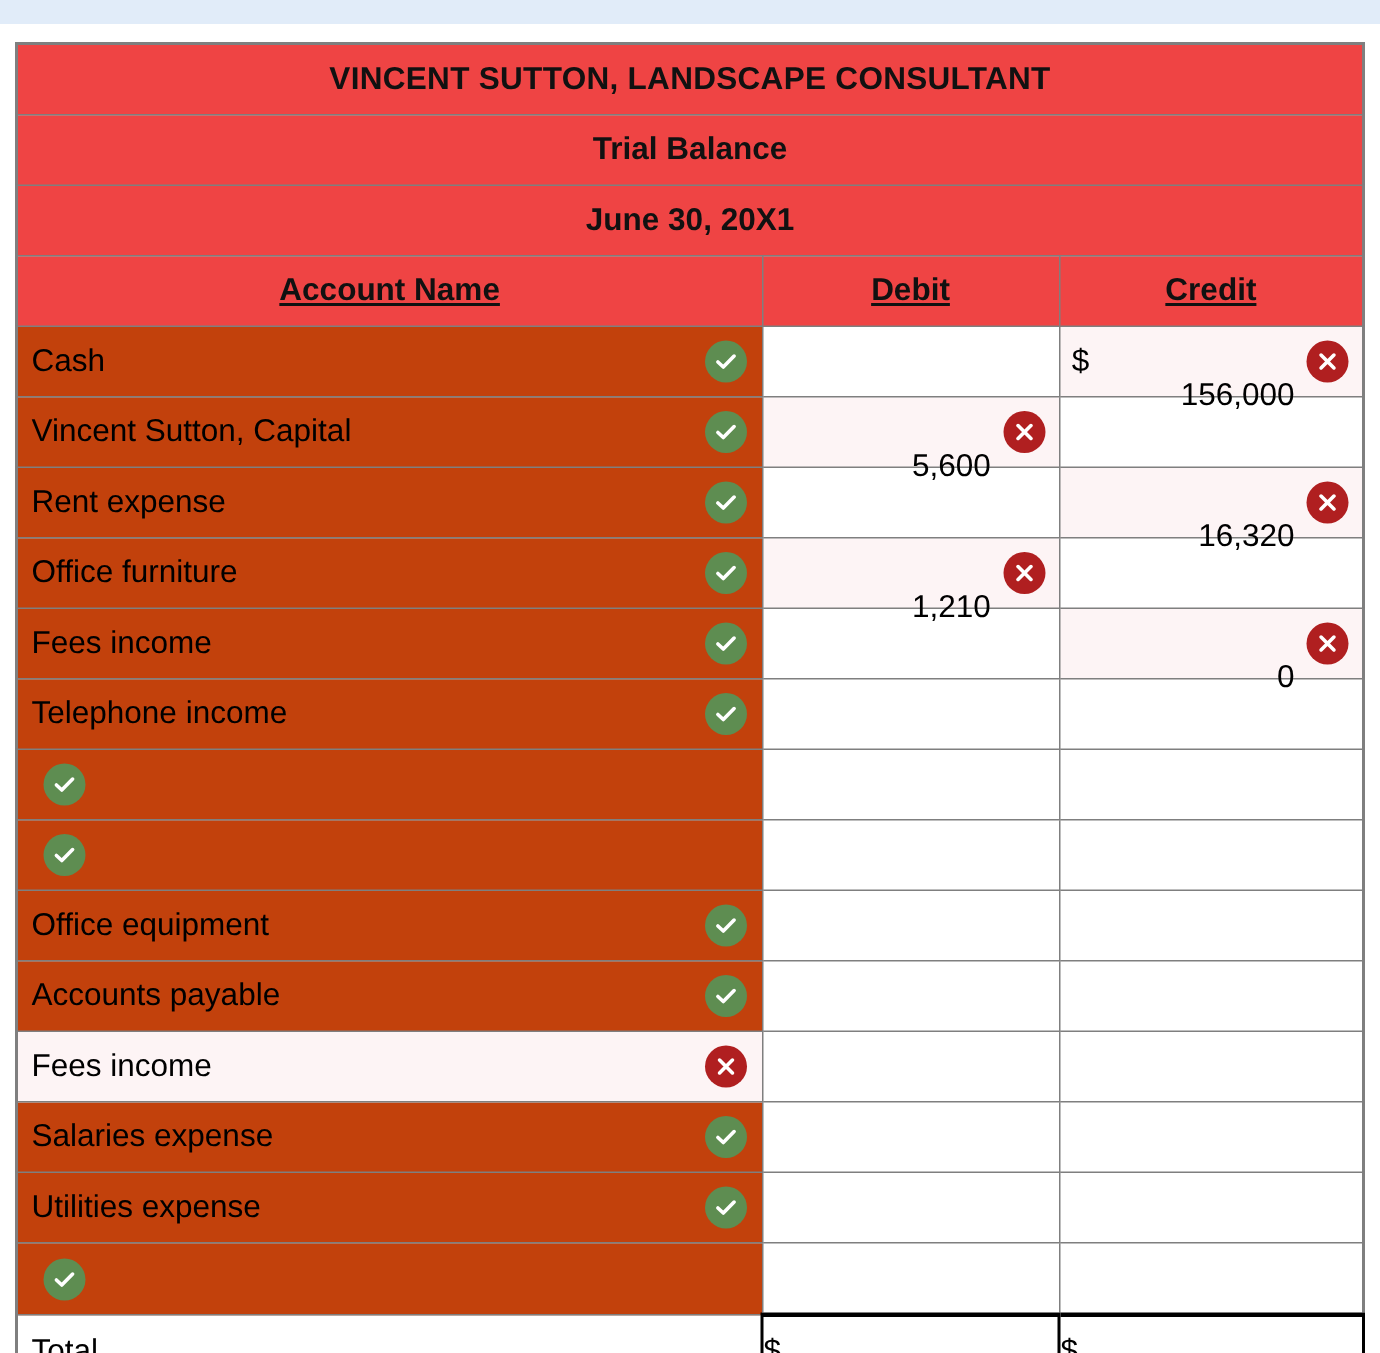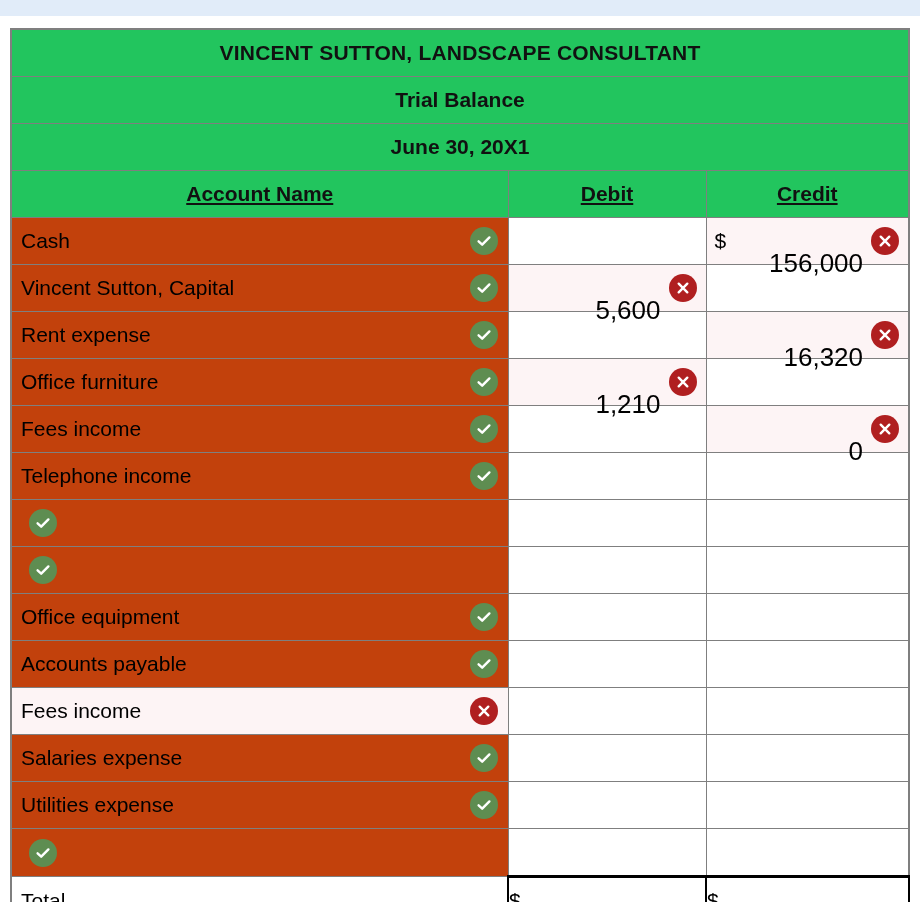--- a/index.html
+++ b/index.html
@@ -39,21 +39,21 @@
     vertical-align: middle;
     font-size: 21px;
   }
 
   col.c-name  { width: 497px; }
   col.c-debit { width: 198px; }
   col.c-cred  { width: 203px; }
 
   
   .hdr-title, .hdr-sub, .hdr-date, .hdr-col {
-    background: #22c55e;
+    background: #ef4444;
     text-align: center;
     font-weight: bold;
     color: #111;
   }
   .hdr-title { font-size: 23px; letter-spacing: .2px; }
   .hdr-sub   { font-size: 22px; }
   .hdr-date  { font-size: 22px; }
   .hdr-col   { font-size: 22px; text-decoration: underline; }
 
   
@@ -79,21 +79,21 @@
   .amt-cell .cell-inner { padding: 0 9px 0 8px; }
   .cur {
     width: 20px;
     flex: 0 0 auto;
     font-size: 21px;
     text-align: left;
   }
   .num {
     flex: 1 1 auto;
     text-align: right;
-    font-size: 26px;
+    font-size: 21px;
     white-space: nowrap;
     margin-top: 45px;
   }
 
   
   .status {
     flex: 0 0 auto;
     width: 28px;
     height: 28px;
     margin-left: 8px;

